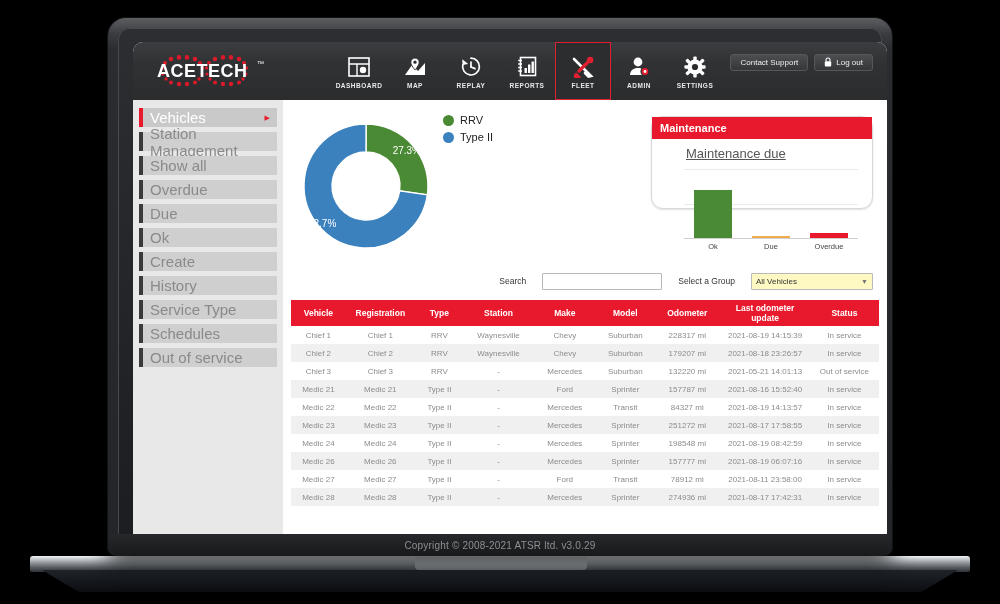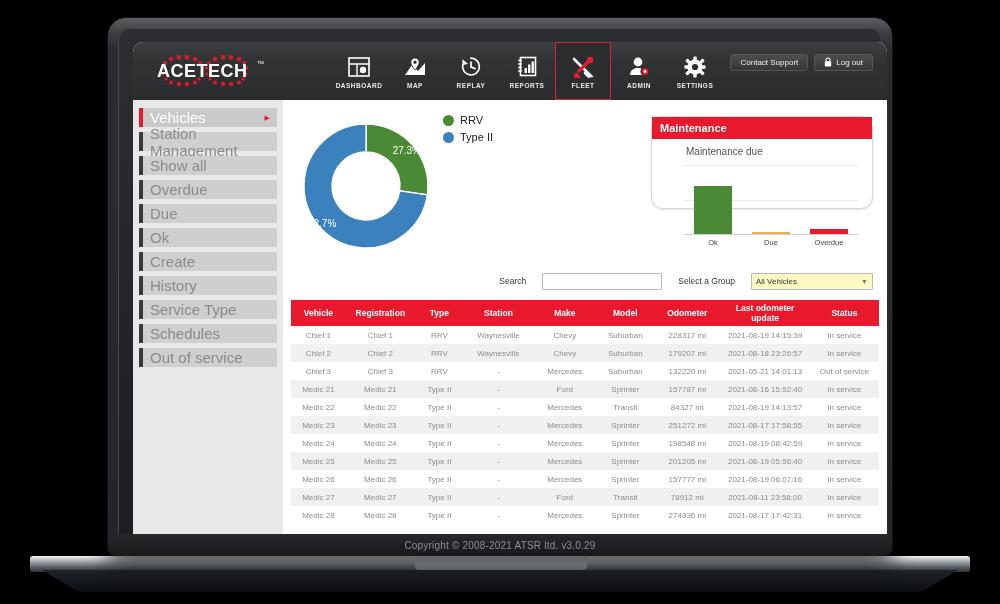--- a/index.html
+++ b/index.html
@@ -118,21 +118,21 @@
   .maint-card {
     position: absolute; right: 6px; top: 10px; width: 222px; height: 93px;
     background: #fff; border: 1px solid #d8d8d8; border-radius: 12px;
     box-shadow: 0 1px 2px rgba(0,0,0,.12);
   }
   .maint-head {
     height: 22px; background: #e8192c; color: #fff; font-size: 11px;
     font-weight: 700; display: flex; align-items: center; padding-left: 8px;
   }
   .maint-body { position: relative; height: 105px; padding: 7px 10px 0 10px; }
-  .maint-sub { font-size: 10px; color: #555; margin-left: 24px; }
+  .maint-sub { font-size: 13px; color: #555; margin-left: 24px; text-decoration: underline; }
   .plot { position: relative; height: 74px; margin-top: 4px; }
   .gridline { position: absolute; left: 22px; right: 4px; height: 1px; background: #eaeaea; }
   .axisline { position: absolute; left: 22px; right: 4px; bottom: 0; height: 1px; background: #cfcfcf; }
   .bars { position: absolute; left: 22px; right: 4px; bottom: 1px; height: 70px;
           display: flex; align-items: flex-end; justify-content: space-around; }
   .bar { width: 38px; }
   .xlabels { position: absolute; left: 22px; right: 4px; bottom: -12px;
              display: flex; justify-content: space-around; }
   .xlabels span { font-size: 7.5px; color: #444; width: 38px; text-align: center; }
 
@@ -536,31 +536,20 @@
                       <td>Medic 24</td>
                       <td>Type II</td>
                       <td>-</td>
                       <td>Mercedes</td>
                       <td>Sprinter</td>
                       <td>198548 mi</td>
                       <td>2021-08-19  08:42:59</td>
                       <td>In service</td>
                     </tr>
                     <tr>
-                      <td>Medic 25</td>
-                      <td>Medic 25</td>
-                      <td>Type II</td>
-                      <td>-</td>
-                      <td>Mercedes</td>
-                      <td>Sprinter</td>
-                      <td>201205 mi</td>
-                      <td>2021-08-19  05:56:40</td>
-                      <td>In service</td>
-                    </tr>
-                    <tr>
                       <td>Medic 26</td>
                       <td>Medic 26</td>
                       <td>Type II</td>
                       <td>-</td>
                       <td>Mercedes</td>
                       <td>Sprinter</td>
                       <td>157777 mi</td>
                       <td>2021-08-19  06:07:16</td>
                       <td>In service</td>
                     </tr>

